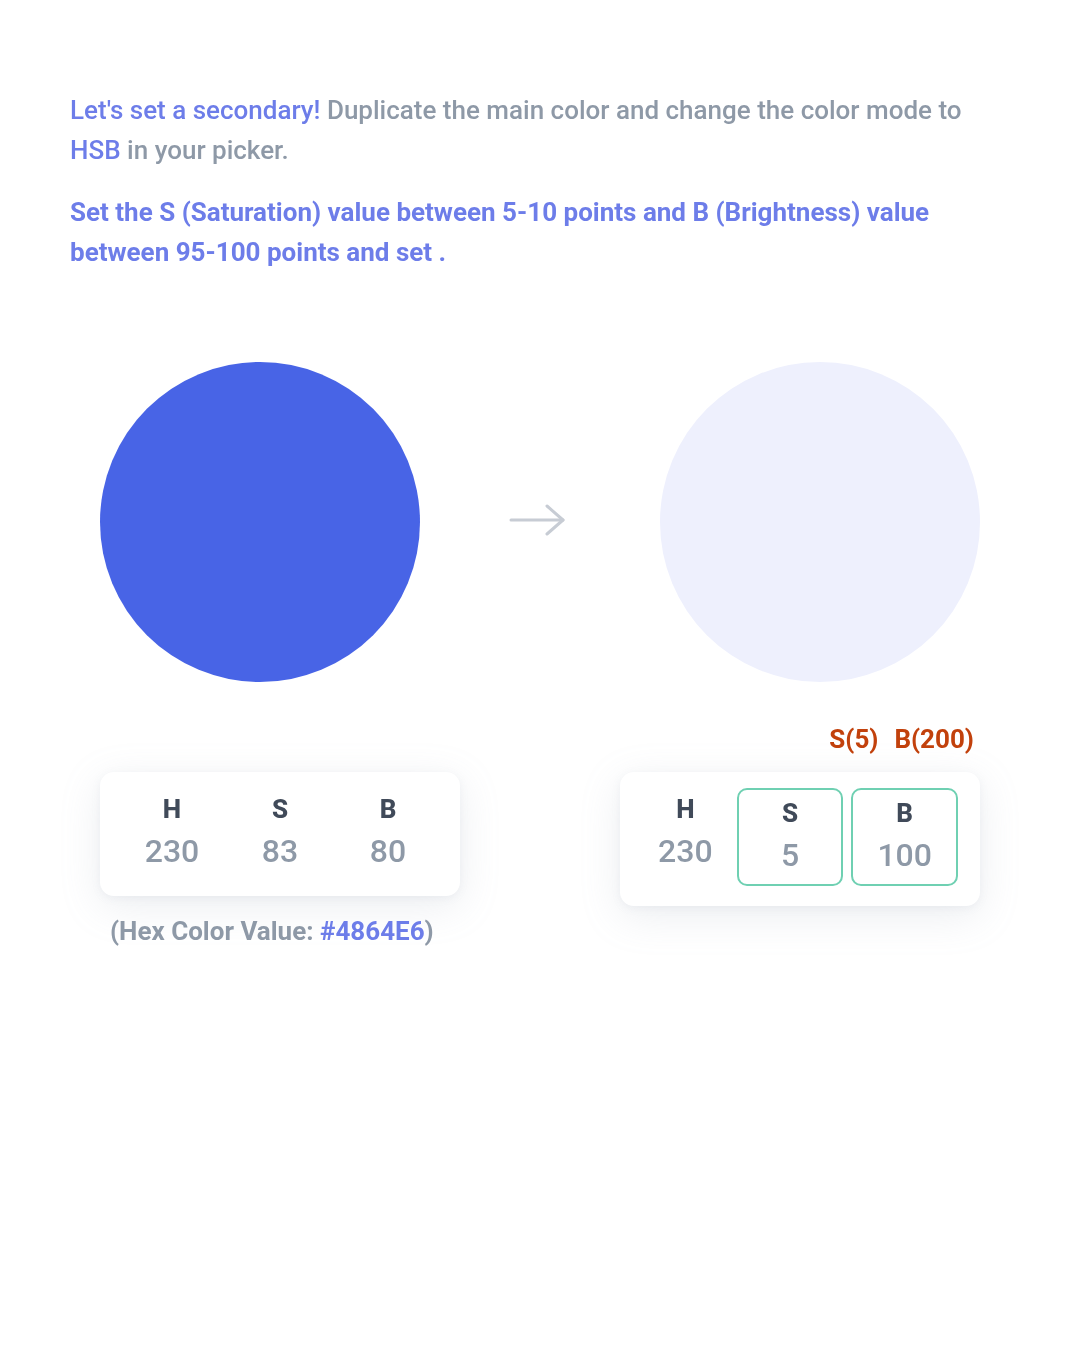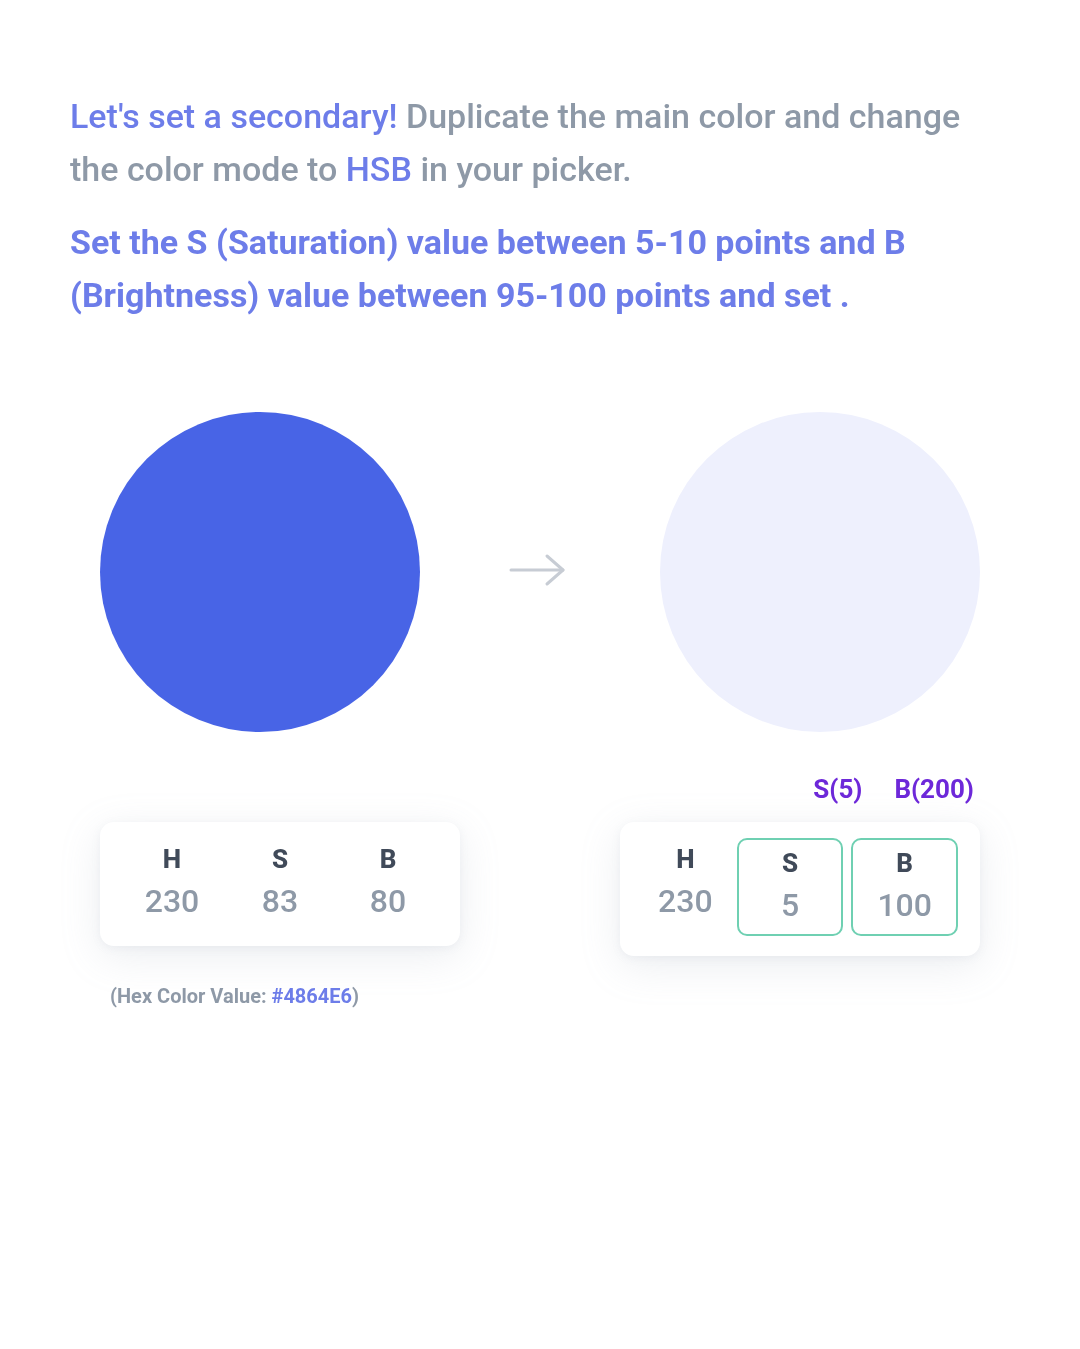--- a/index.html
+++ b/index.html
@@ -1,38 +1,38 @@
 <!DOCTYPE html>
 <html><head>
 <meta charset="utf-8">
 <style>
   * { box-sizing: border-box; margin: 0; padding: 0; }
   html, body { width: 1080px; height: 1349px; background: #ffffff; font-family: -apple-system, BlinkMacSystemFont, "Segoe UI", Roboto, Helvetica, Arial, sans-serif; }
   .page { padding: 90px 70px 0 70px; }
   .title { font-size: 80px; font-weight: 800; color: #8e99a7; letter-spacing: -1px; margin-bottom: 40px; }
   .title .dot { color: #4864E6; font-size: 80px; }
-  .body-text { font-size: 34px; line-height: 1.55; color: #8e99a7; font-weight: 500; }
+  .body-text { font-size: 26px; line-height: 1.55; color: #8e99a7; font-weight: 500; }
   .body-text .lead { color: #6d7de9; font-weight: 500; }
   .body-text .hsb { color: #6d7de9; font-weight: 500; }
   .body-text .bold-line { color: #6d7de9; font-weight: 700; display: block; margin-top: 21px; }
   .swatches { display: flex; align-items: center; justify-content: space-between; margin-top: 90px; padding: 0 30px; }
   .circle { border-radius: 50%; width: 320px; height: 320px; }
   .circle.left { background: #4864E6; }
   .circle.right { background: #eef0fd; }
   .arrow { color: #c7ccd4; }
   .arrow svg { width: 70px; height: 40px; stroke: #c7ccd4; stroke-width: 3; fill: none; stroke-linecap: round; stroke-linejoin: round; }
   .panels { display: flex; justify-content: space-between; margin-top: 90px; padding: 0 30px; }
   .panel-col { width: 360px; position: relative; }
-  .sb-labels { position: absolute; top: -48px; right: 6px; display: flex; gap: 32px; font-size: 26px; font-weight: 700; color: #6d28d9; }
+  .sb-labels { position: absolute; top: -48px; right: 6px; display: flex; gap: 16px; font-size: 26px; font-weight: 700; color: #c2410c; }
   .panel { background: #ffffff; border-radius: 14px; box-shadow: 0 10px 40px rgba(150,160,180,0.18), 0 2px 8px rgba(150,160,180,0.10); padding: 22px 18px 26px 18px; display: flex; justify-content: space-around; align-items: stretch; }
   .hsb-cell { text-align: center; flex: 1; }
   .hsb-cell.boxed { border: 2px solid #6fd0b2; border-radius: 10px; padding: 8px 4px 10px 4px; margin: -6px 4px; }
   .hsb-label { font-size: 26px; font-weight: 800; color: #404a59; margin-bottom: 8px; }
   .hsb-value { font-size: 32px; font-weight: 500; color: #8e99a7; }
-  .hex-line { margin-top: 38px; font-size: 20px; font-weight: 700; color: #8e99a7; padding-left: 10px; }
+  .hex-line { margin-top: 20px; font-size: 26px; font-weight: 700; color: #8e99a7; padding-left: 10px; }
   .hex-line .hex { color: #6d7de9; }
 </style>
 </head>
 <body>
 
 <div class="page">
 
 
   <p class="body-text">
     <span class="lead">Let's set a secondary!</span><span> Duplicate the main color and change the color mode to </span><span class="hsb">HSB</span><span> in your picker.</span>

